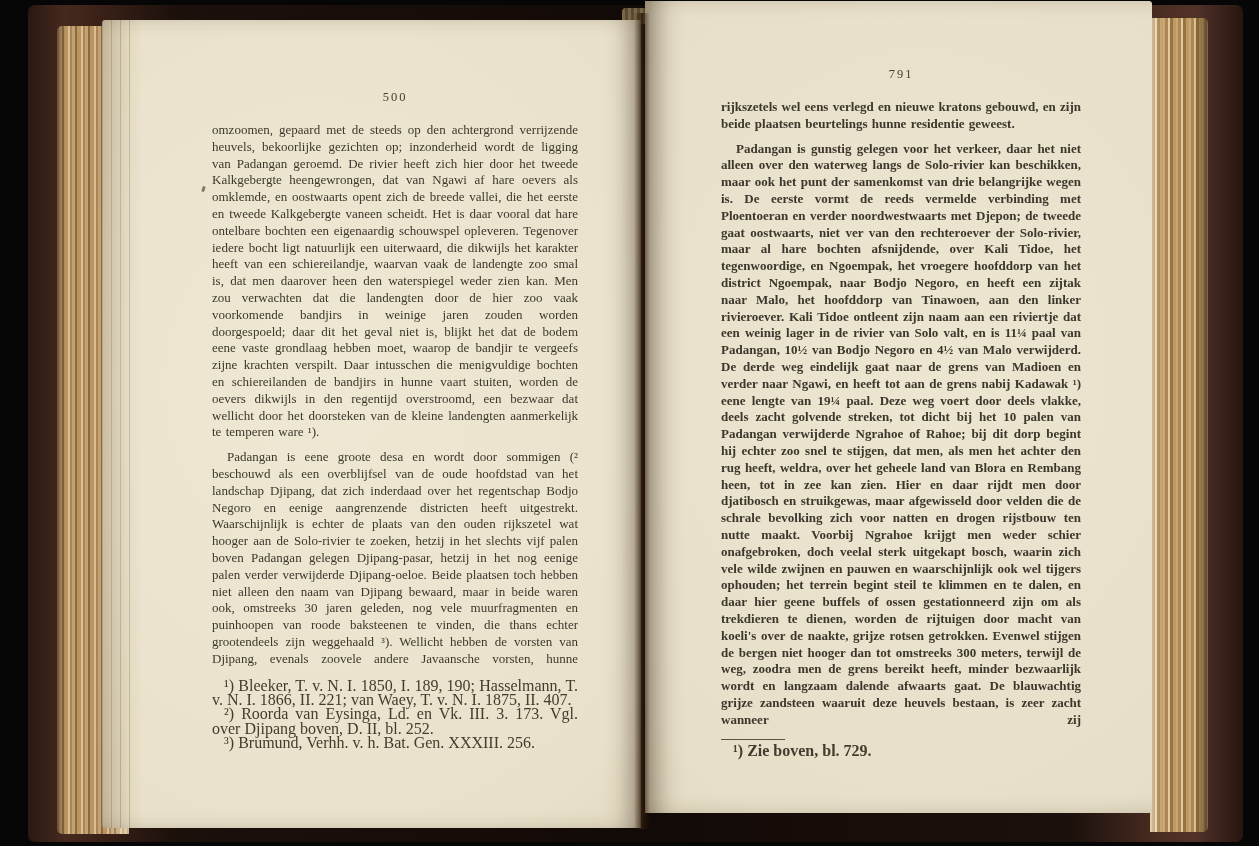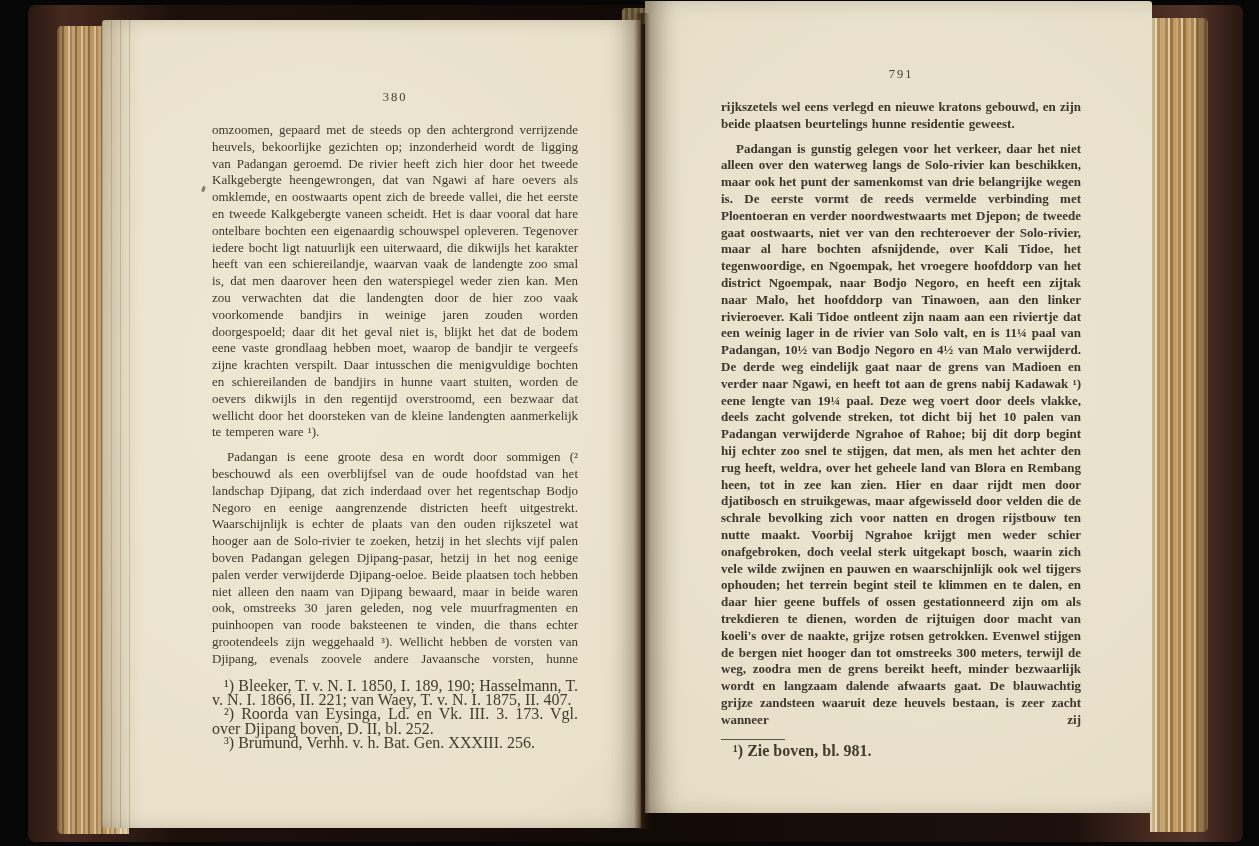--- a/index.html
+++ b/index.html
@@ -105,39 +105,39 @@
 </head>
 <body>
 
 <div class="scene">
   <div class="cover"></div>
   <div class="fore-edge left"></div>
   <div class="fore-edge right"></div>
   <div class="headband"></div>
 
   <div class="page page-left">
-    <div class="pagenum">380</div>
+    <div class="pagenum">500</div>
     <div class="text-block">
       <p class="para">omzoomen, gepaard met de steeds op den achtergrond verrijzende heuvels, bekoorlijke gezichten op; inzonderheid wordt de ligging van Padangan geroemd. De rivier heeft zich hier door het tweede Kalkgebergte heengewrongen, dat van Ngawi af hare oevers als omklemde, en oostwaarts opent zich de breede vallei, die het eerste en tweede Kalkgebergte vaneen scheidt. Het is daar vooral dat hare ontelbare bochten een eigenaardig schouwspel opleveren. Tegenover iedere bocht ligt natuurlijk een uiterwaard, die dikwijls het karakter heeft van een schiereilandje, waarvan vaak de landengte zoo smal is, dat men daarover heen den waterspiegel weder zien kan. Men zou verwachten dat die landengten door de hier zoo vaak voorkomende bandjirs in weinige jaren zouden worden doorgespoeld; daar dit het geval niet is, blijkt het dat de bodem eene vaste grondlaag hebben moet, waarop de bandjir te vergeefs zijne krachten verspilt. Daar intusschen die menigvuldige bochten en schiereilanden de bandjirs in hunne vaart stuiten, worden de oevers dikwijls in den regentijd overstroomd, een bezwaar dat wellicht door het doorsteken van de kleine landengten aanmerkelijk te temperen ware ¹).</p>
       <p class="para indent cont">Padangan is eene groote desa en wordt door sommigen (² beschouwd als een overblijfsel van de oude hoofdstad van het landschap Djipang, dat zich inderdaad over het regentschap Bodjo Negoro en eenige aangrenzende districten heeft uitgestrekt. Waarschijnlijk is echter de plaats van den ouden rijkszetel wat hooger aan de Solo-rivier te zoeken, hetzij in het slechts vijf palen boven Padangan gelegen Djipang-pasar, hetzij in het nog eenige palen verder verwijderde Djipang-oeloe. Beide plaatsen toch hebben niet alleen den naam van Djipang bewaard, maar in beide waren ook, omstreeks 30 jaren geleden, nog vele muurfragmenten en puinhoopen van roode baksteenen te vinden, die thans echter grootendeels zijn weggehaald ³). Wellicht hebben de vorsten van Djipang, evenals zoovele andere Javaansche vorsten, hunne</p>
       <div class="footnotes">
         <p class="fn">¹) Bleeker, T. v. N. I. 1850, I. 189, 190; Hasselmann, T. v. N. I. 1866, II. 221; van Waey, T. v. N. I. 1875, II. 407.</p>
         <p class="fn">²) Roorda van Eysinga, Ld. en Vk. III. 3. 173. Vgl. over Djipang boven, D. II, bl. 252.</p>
         <p class="fn">³) Brumund, Verhh. v. h. Bat. Gen. XXXIII. 256.</p>
       </div>
     </div>
     <div class="ink-mark"></div>
   </div>
 
   <div class="page page-right">
     <div class="pagenum">791</div>
     <div class="text-block">
       <p class="para">rijkszetels wel eens verlegd en nieuwe kratons gebouwd, en zijn beide plaatsen beurtelings hunne residentie geweest.</p>
       <p class="para indent cont">Padangan is gunstig gelegen voor het verkeer, daar het niet alleen over den waterweg langs de Solo-rivier kan beschikken, maar ook het punt der samenkomst van drie belangrijke wegen is. De eerste vormt de reeds vermelde verbinding met Ploentoeran en verder noordwestwaarts met Djepon; de tweede gaat oostwaarts, niet ver van den rechteroever der Solo-rivier, maar al hare bochten afsnijdende, over Kali Tidoe, het tegenwoordige, en Ngoempak, het vroegere hoofddorp van het district Ngoempak, naar Bodjo Negoro, en heeft een zijtak naar Malo, het hoofddorp van Tinawoen, aan den linker rivieroever. Kali Tidoe ontleent zijn naam aan een riviertje dat een weinig lager in de rivier van Solo valt, en is 11¼ paal van Padangan, 10½ van Bodjo Negoro en 4½ van Malo verwijderd. De derde weg eindelijk gaat naar de grens van Madioen en verder naar Ngawi, en heeft tot aan de grens nabij Kadawak ¹) eene lengte van 19¼ paal. Deze weg voert door deels vlakke, deels zacht golvende streken, tot dicht bij het 10 palen van Padangan verwijderde Ngrahoe of Rahoe; bij dit dorp begint hij echter zoo snel te stijgen, dat men, als men het achter den rug heeft, weldra, over het geheele land van Blora en Rembang heen, tot in zee kan zien. Hier en daar rijdt men door djatibosch en struikgewas, maar afgewisseld door velden die de schrale bevolking zich voor natten en drogen rijstbouw ten nutte maakt. Voorbij Ngrahoe krijgt men weder schier onafgebroken, doch veelal sterk uitgekapt bosch, waarin zich vele wilde zwijnen en pauwen en waarschijnlijk ook wel tijgers ophouden; het terrein begint steil te klimmen en te dalen, en daar hier geene buffels of ossen gestationneerd zijn om als trekdieren te dienen, worden de rijtuigen door macht van koeli's over de naakte, grijze rotsen getrokken. Evenwel stijgen de bergen niet hooger dan tot omstreeks 300 meters, terwijl de weg, zoodra men de grens bereikt heeft, minder bezwaarlijk wordt en langzaam dalende afwaarts gaat. De blauwachtig grijze zandsteen waaruit deze heuvels bestaan, is zeer zacht wanneer zij</p>
       <div class="footnotes">
         <div class="fnrule"></div>
-        <p class="fn">¹) Zie boven, bl. 981.</p>
+        <p class="fn">¹) Zie boven, bl. 729.</p>
       </div>
     </div>
   </div>
 
   <div class="gutter"></div>
 </div>
 
 </body></html>

